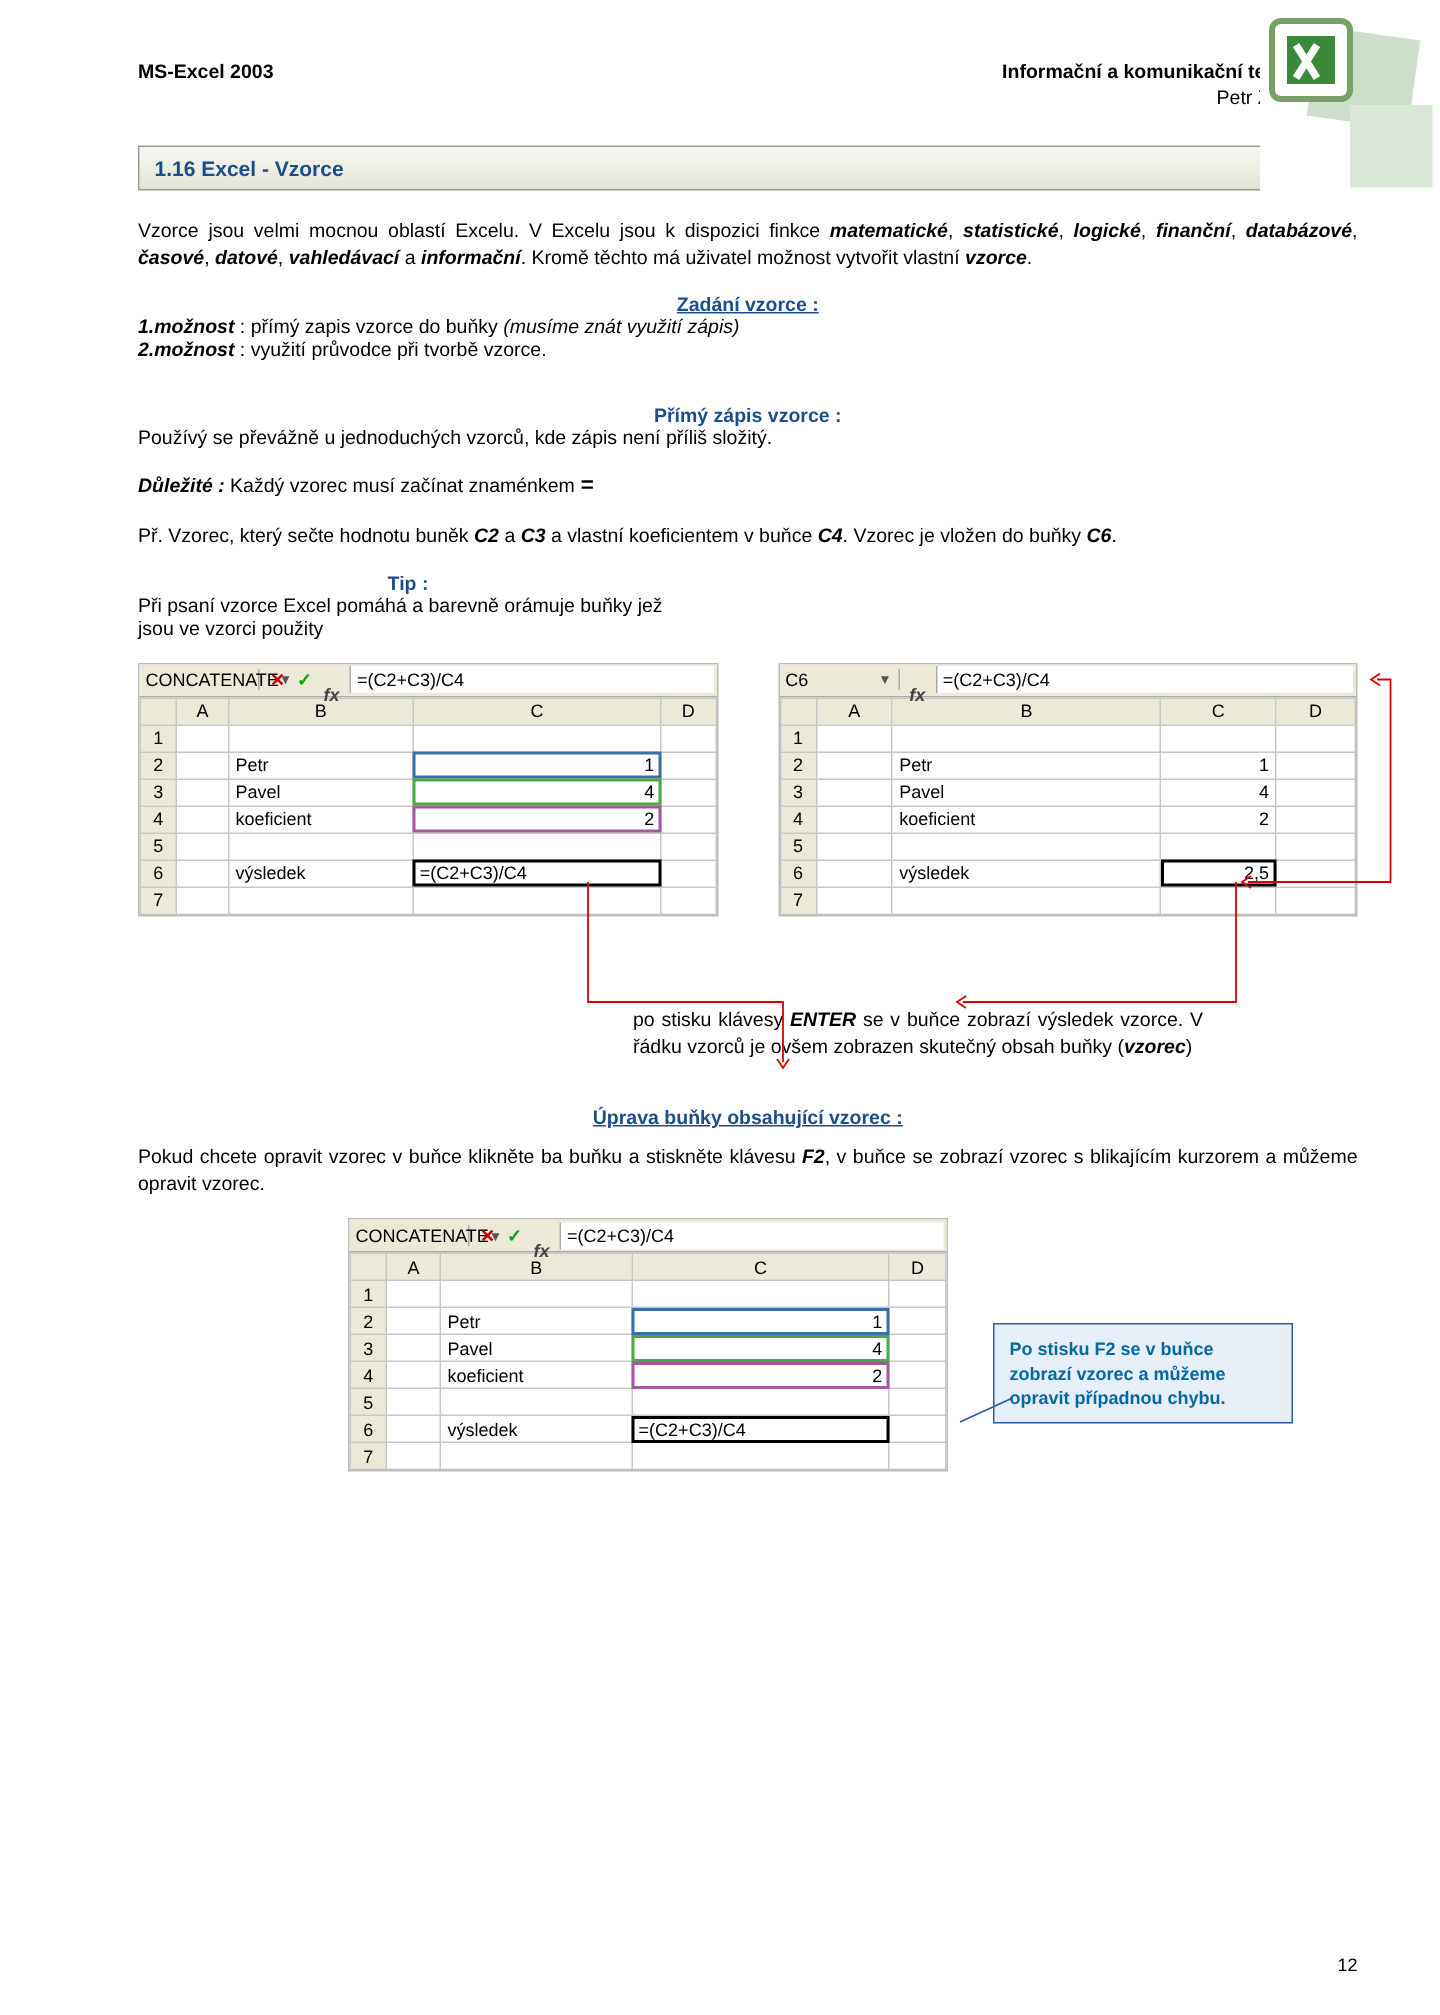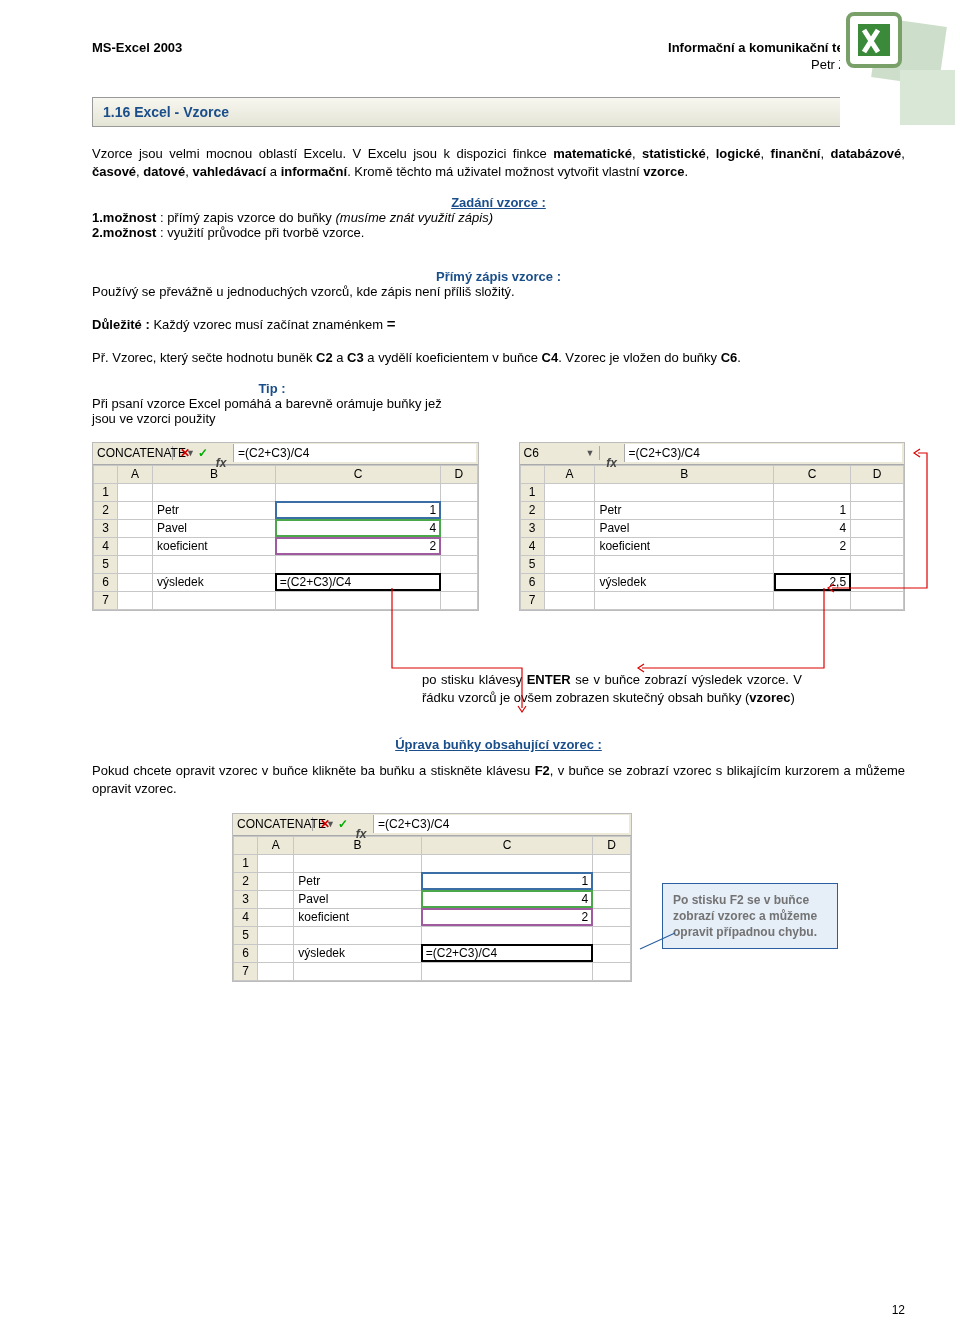--- a/index.html
+++ b/index.html
@@ -35,21 +35,21 @@
     border: 1px solid #999;
     background: linear-gradient(#f7f7f0, #e4e4d6);
     padding: 6px 10px;
     font-weight: bold;
     color: #1a4e8a;
     font-size: 14px;
     margin-bottom: 18px;
   }
   p { margin: 0 0 14px 0; line-height: 1.4; text-align: justify; }
   .blue { color: #1a4e8a; font-weight: bold; text-align: center; }
-  .bold { font-weight: bold; }
+  .bold { font-weight: bold; font-style: italic; }
   .u { text-decoration: underline; }
   .section { margin-bottom: 14px; }
 
   
   .excel-row { display: flex; gap: 40px; margin: 16px 0 10px 0; position: relative; }
   .excel-box { border: 1px solid #bbb; background: #fff; font-family: Arial, sans-serif; font-size: 12px; width: 395px; }
   .excel-box table { border-collapse: collapse; width: 100%; }
   .excel-box td, .excel-box th {
     border: 1px solid #c7c7c7;
     padding: 1px 4px;
@@ -101,25 +101,25 @@
   .bottom-excel-wrap {
     display: flex;
     gap: 30px;
     align-items: flex-start;
     margin-top: 14px;
   }
   .excel-box-s { width: 400px; margin-left: 140px; }
   .tip-callout {
     border: 1px solid #2a5e9e;
     background: #e6eef7;
-    color: #737373;
+    color: #0369a1;
     font-weight: bold;
     font-size: 12px;
     padding: 8px 10px;
-    width: 176px;
+    width: 200px;
     line-height: 1.35;
     margin-top: 70px;
   }
   .pagenum {
     position: absolute;
     bottom: 26px;
     right: 55px;
     font-size: 12px;
   }
   .svg-connector {
@@ -179,21 +179,21 @@
   <div class="section">
     <div class="blue">Přímý zápis vzorce :</div>
     <div>Používý se převážně u jednoduchých vzorců, kde zápis není příliš složitý.</div>
   </div>
 
   <p>
     <span class="bold">Důležité :</span><span> Každý vzorec musí začínat znaménkem  </span><span class="bold" style="font-size:15px">=</span>
   </p>
 
   <p>
-    <span>Př. Vzorec, který sečte hodnotu buněk </span><span class="bold">C2</span><span> a </span><span class="bold">C3</span><span> a vydělí koeficientem v buňce </span><span class="bold">C4</span><span>. Vzorec je vložen do buňky </span><span class="bold">C6</span><span>.</span>
+    <span>Př. Vzorec, který sečte hodnotu buněk </span><span class="bold">C2</span><span> a </span><span class="bold">C3</span><span> a vlastní koeficientem v buňce </span><span class="bold">C4</span><span>. Vzorec je vložen do buňky </span><span class="bold">C6</span><span>.</span>
   </p>
 
   <div class="section" style="width:360px;">
     <div class="blue">Tip :</div>
     <div>Při psaní vzorce Excel pomáhá a barevně orámuje buňky jež jsou ve vzorci použity</div>
   </div>
 
   
   <div class="excel-row">
 

